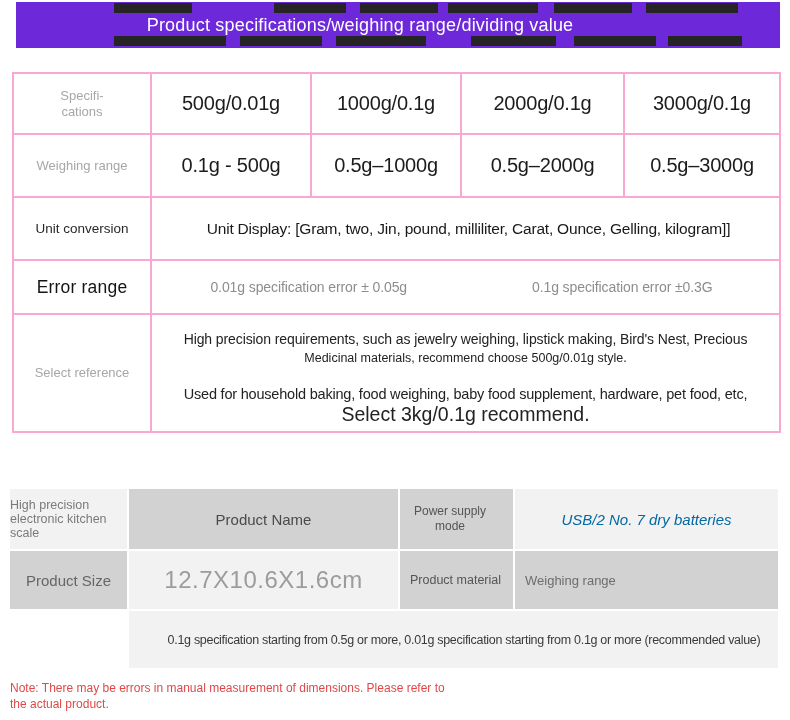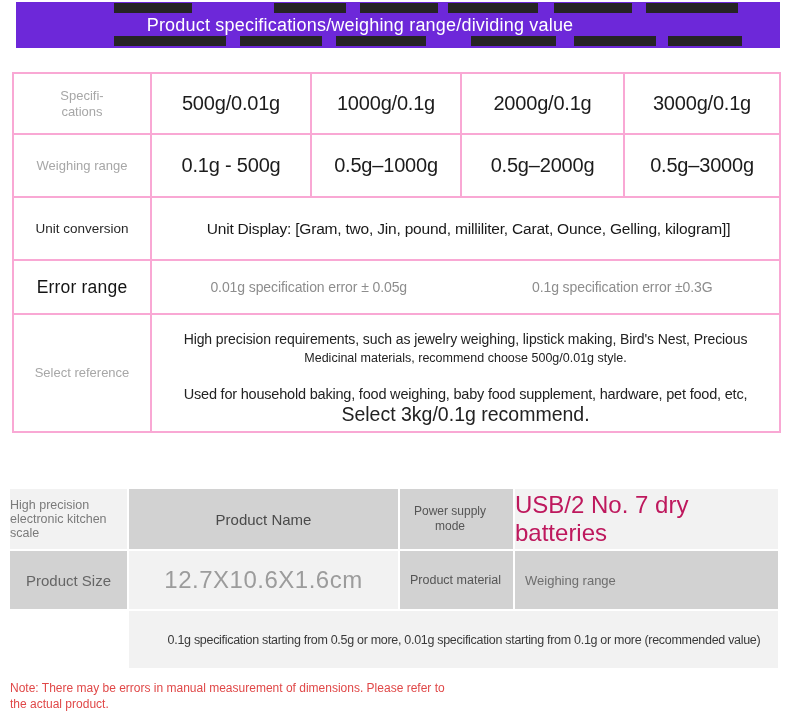--- a/index.html
+++ b/index.html
@@ -46,21 +46,21 @@
   .cell.lab-cell { background:#d2d2d2; }
   .cell.val-cell { background:#f2f2f2; justify-content:center; }
   .lab-center { justify-content:center; }
   .lab-left   { justify-content:flex-start; padding-left:10px; text-align:center; }
   .t-pname { color:#4a4a4a; font-size:15px; }
   .t-psize { color:#666666; font-size:15px; }
   .t-power { color:#555555; font-size:12px; line-height:1.25; width:80px; }
   .t-mat   { color:#555555; font-size:12.5px; }
   .t-wrange{ color:#6e6e6e; font-size:13px; }
   .v-name  { color:#7a7a7a; font-size:12.5px; }
-  .v-usb   { color:#be185d; font-size:24px; }
+  .v-usb   { color:#0369a1; font-size:15px;font-style:italic; }
   .v-size  { color:#9c9c9c; font-size:24px; letter-spacing:0.5px; }
   .v-abs   { color:#8c8c8c; font-size:13px; }
   .v-span  { grid-column:2 / 5; justify-content:flex-start; padding-left:21px;align-items:center; }
   .v-spec  { color:#3a3a3a; font-size:12.5px; letter-spacing:-0.3px; white-space:nowrap; }
 
   
   .note { position:absolute; left:10px; top:681px; width:440px;
           color:#e04848; font-size:12px; line-height:1.3; }
 </style>
 </head>

